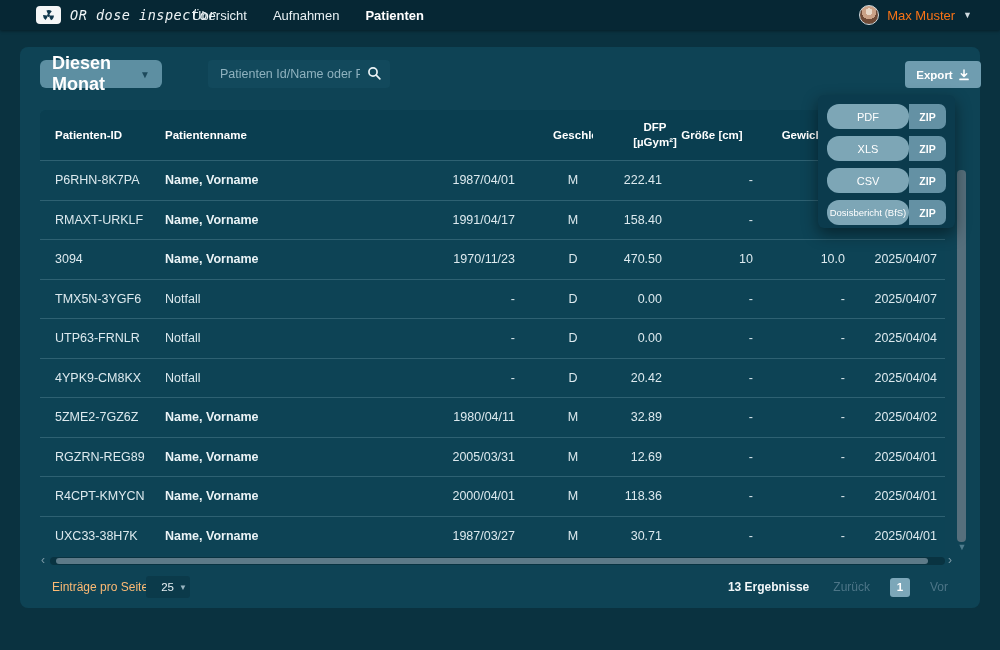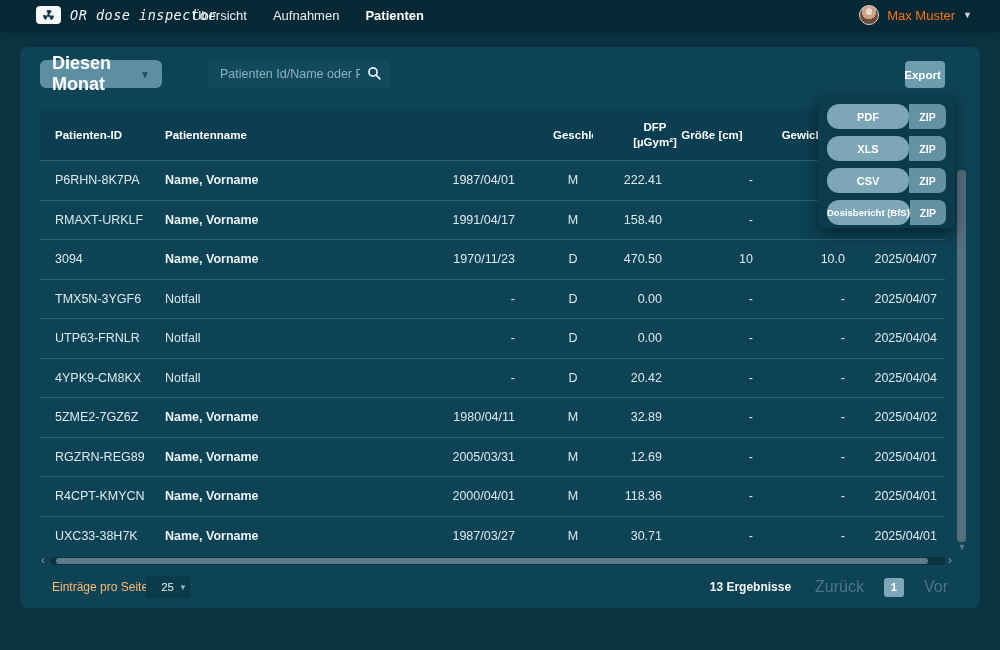--- a/index.html
+++ b/index.html
@@ -51,40 +51,40 @@
   .period-select .chev{color:#1d4a5c;font-size:10px;}
   .search-wrap{position:absolute;left:188px;top:13px;width:182px;height:28px;}
   .search-input{
     width:100%;height:100%;box-sizing:border-box;border:none;outline:none;
     background:#12495c;border-radius:4px;color:#dcE8ec;
     font-family:"Liberation Sans",sans-serif;font-size:12.5px;padding:0 30px 0 12px;
   }
   .search-input::placeholder{color:#8fb2bf;}
   .search-icon{position:absolute;right:8px;top:6px;}
   .export-btn{
-    position:absolute;left:885px;top:14px;width:40px;height:27px;
+    position:absolute;left:885px;top:14px;width:76px;height:27px;
     background:#6f9db0;border-radius:4px;display:flex;align-items:center;justify-content:center;
     gap:5px;cursor:pointer;
   }
   .export-btn .label{font-size:11.5px;font-weight:bold;color:#ffffff;}
 
   
   .export-menu{
     position:absolute;left:798px;top:48px;width:137px;height:133px;
     background:#0b3b4d;border-radius:6px;z-index:10;
     box-shadow:0 6px 16px rgba(0,0,0,.45);
     padding:9px 9px;box-sizing:border-box;
   }
   .menu-item{
     display:flex;height:25px;margin-bottom:7px;border-radius:7px;overflow:hidden;cursor:pointer;
   }
   .menu-item:last-child{margin-bottom:0;}
   .menu-item .fmt{
     flex:1;background:#7da6b6;display:flex;align-items:center;justify-content:center;
-    font-size:11px;font-weight:bold;color:#ffffff;white-space:nowrap;border-radius:12px;
+    font-size:11px;font-weight:normal;color:#ffffff;white-space:nowrap;border-radius:12px;
   }
   .menu-item .fmt.small{font-size:9.5px;}
   .menu-item .zip{
     width:37px;background:#6491a4;display:flex;align-items:center;justify-content:center;
     font-size:10.5px;font-weight:bold;color:#ffffff;
   }
 
   
   .table{
     position:absolute;left:20px;top:63px;width:905px;height:445px;
@@ -143,21 +143,21 @@
   .per-page-label{position:absolute;left:32px;top:9px;font-size:12px;color:#fdba74;}
   .per-page-select{
     position:absolute;left:126px;top:5px;width:44px;height:22px;
     background:#0b3a4a;border-radius:3px;display:flex;align-items:center;justify-content:center;
     gap:5px;cursor:pointer;
   }
   .per-page-select .val{font-size:11.5px;color:#e6eff3;margin-left:12px;}
   .per-page-select .chev{color:#9ab5c0;font-size:8px;}
   .pager{position:absolute;right:32px;top:5px;height:22px;display:flex;align-items:center;gap:20px;}
   .results{font-size:12px;font-weight:bold;color:#f2f7f9;margin-right:4px;}
-  .pg-prev,.pg-next{font-size:16px;color:#4c7587;cursor:pointer;}
+  .pg-prev,.pg-next{font-size:12px;color:#4c7587;cursor:pointer;}
   .pg-current{
     width:20px;height:19px;background:#7ca7b9;border-radius:3px;
     display:flex;align-items:center;justify-content:center;
     font-size:11.5px;font-weight:bold;color:#ffffff;cursor:pointer;
   }
 </style>
 </head>
 <body>
 
 <div class="navbar">

